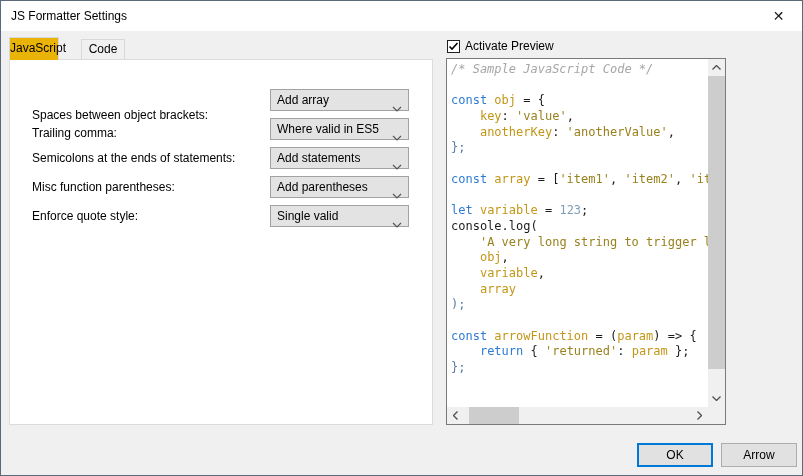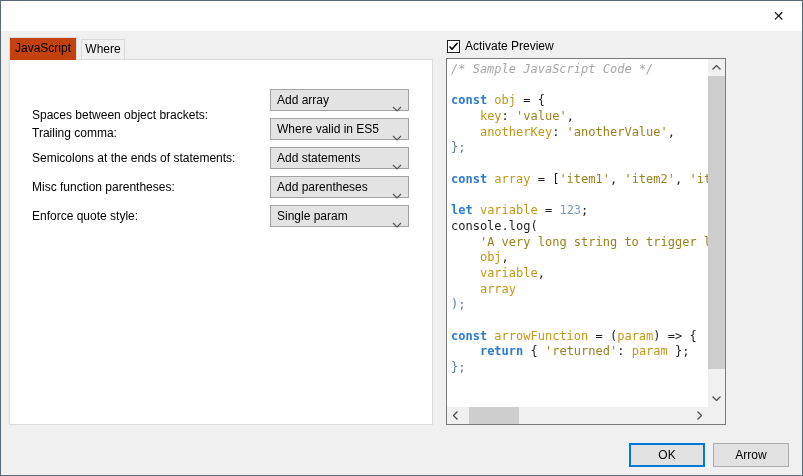--- a/index.html
+++ b/index.html
@@ -3,62 +3,63 @@
 <meta charset="utf-8">
 <style>
   html,body{margin:0;padding:0;}
   body{width:803px;height:476px;position:relative;font-family:"Liberation Sans",sans-serif;font-size:12px;color:#000;background:#fff;}
   .dialog{position:absolute;left:0;top:0;width:803px;height:476px;background:#f0f0f0;border:1px solid #5a6a78;box-sizing:border-box;}
   
   .titlebar{position:absolute;left:0;top:0;right:0;height:30px;background:#ffffff;}
   .title{position:absolute;left:10px;top:8px;white-space:nowrap;}
   .close-btn{position:absolute;right:1px;top:1px;width:45px;height:28px;text-align:center;line-height:28px;font-size:14px;color:#1a1a1a;cursor:pointer;}
   
-  .tab-active{position:absolute;left:8px;top:36px;width:68px;height:23px;background:#c2410c;border:1px solid #d9d9d9;border-bottom:none;box-sizing:border-box;text-align:center;line-height:21px;z-index:3;}
+  .tab-active{position:absolute;left:8px;top:36px;width:50px;height:23px;background:#eab308;border:1px solid #d9d9d9;border-bottom:none;box-sizing:border-box;text-align:center;line-height:21px;z-index:3;}
   .tab-inactive{position:absolute;left:80px;top:38px;width:44px;height:21px;background:#f0f0f0;border:1px solid #d9d9d9;border-bottom:none;box-sizing:border-box;text-align:center;line-height:19px;z-index:1;}
   .tabpage{position:absolute;left:8px;top:58px;width:424px;height:366px;background:#ffffff;border:1px solid #dcdcdc;box-sizing:border-box;z-index:2;}
   
   .form-label{position:absolute;left:22px;white-space:nowrap;}
   .combo{position:absolute;left:260px;width:139px;height:22px;background:#e3e3e3;border:1px solid #a2a2a2;box-sizing:border-box;line-height:20px;padding-left:6px;cursor:default;}
   .combo .chev{position:absolute;right:6px;top:8px;}
   
   .checkbox{position:absolute;left:446px;top:39px;width:13px;height:13px;background:#fff;border:1px solid #1f1f1f;box-sizing:border-box;}
   .checkbox svg{position:absolute;left:0;top:0;}
   .checkbox-label{position:absolute;left:464px;top:38px;white-space:nowrap;}
   .code-panel{position:absolute;left:445px;top:57px;width:280px;height:367px;background:#fff;border:1px solid #7a7a7a;box-sizing:border-box;}
   .code-area{position:absolute;left:0;top:0;right:17px;bottom:17px;overflow:hidden;font-family:"DejaVu Sans Mono","Liberation Mono",monospace;font-size:12px;line-height:15.7px;padding:3px 0 0 4px;white-space:pre;}
   .code-line{height:15.7px;}
-  .tok-kw{font-weight:bold;}
+  .tok-kw{font-weight:normal;}
   .tok-com{font-style:italic;}
   
   .vscroll{position:absolute;top:0;right:0;width:17px;bottom:17px;background:#f0f0f0;}
   .vthumb{position:absolute;left:0;top:17px;width:17px;height:293px;background:#cdcdcd;}
   .hscroll{position:absolute;left:0;bottom:0;right:17px;height:17px;background:#f0f0f0;}
   .hthumb{position:absolute;left:22px;top:0;width:50px;height:17px;background:#cdcdcd;}
   .corner{position:absolute;right:0;bottom:0;width:17px;height:17px;background:#f0f0f0;}
   .sarrow{position:absolute;width:17px;height:17px;display:flex;align-items:center;justify-content:center;}
   
-  .btn{position:absolute;top:442px;width:76px;height:24px;background:#e1e1e1;box-sizing:border-box;text-align:center;cursor:pointer;}
+  .btn{position:absolute;top:442px;width:76px;height:24px;background:#e1e1e1;box-sizing:border-box;text-align:center;cursor:pointer;margin-left:8px;}
   .btn-ok{left:628px;border:2px solid #0078d7;line-height:20px;}
   .btn-cancel{left:712px;border:1px solid #adadad;line-height:22px;}
 </style>
 </head>
 <body>
 
 <div class="dialog">
 
   <div class="titlebar">
+    <span class="title">JS Formatter Settings</span>
     <div class="close-btn">✕</div>
   </div>
 
   <div class="tab-active">
     <span>JavaScript</span>
   </div>
   <div class="tab-inactive">
-    <span>Where</span>
+    <span>Code</span>
   </div>
 
   <div class="tabpage">
 
     <div>
       <span class="form-label" style="top:48px">Spaces between object brackets:</span>
       <div class="combo" style="top:29px">
         <span>Add array</span>
         <span class="chev"><svg width="10" height="6" viewBox="0 0 10 6">
               <polyline points="1,1 5,5 9,1" fill="none" stroke="#565656" stroke-width="1.2"></polyline>
@@ -92,21 +93,21 @@
         <span>Add parentheses</span>
         <span class="chev"><svg width="10" height="6" viewBox="0 0 10 6">
               <polyline points="1,1 5,5 9,1" fill="none" stroke="#565656" stroke-width="1.2"></polyline>
             </svg></span>
       </div>
     </div>
 
     <div>
       <span class="form-label" style="top:149px">Enforce quote style:</span>
       <div class="combo" style="top:145px">
-        <span>Single param</span>
+        <span>Single valid</span>
         <span class="chev"><svg width="10" height="6" viewBox="0 0 10 6">
               <polyline points="1,1 5,5 9,1" fill="none" stroke="#565656" stroke-width="1.2"></polyline>
             </svg></span>
       </div>
     </div>
 
   </div>
 
   <div class="checkbox">
     <svg width="11" height="11" viewBox="0 0 11 11">

